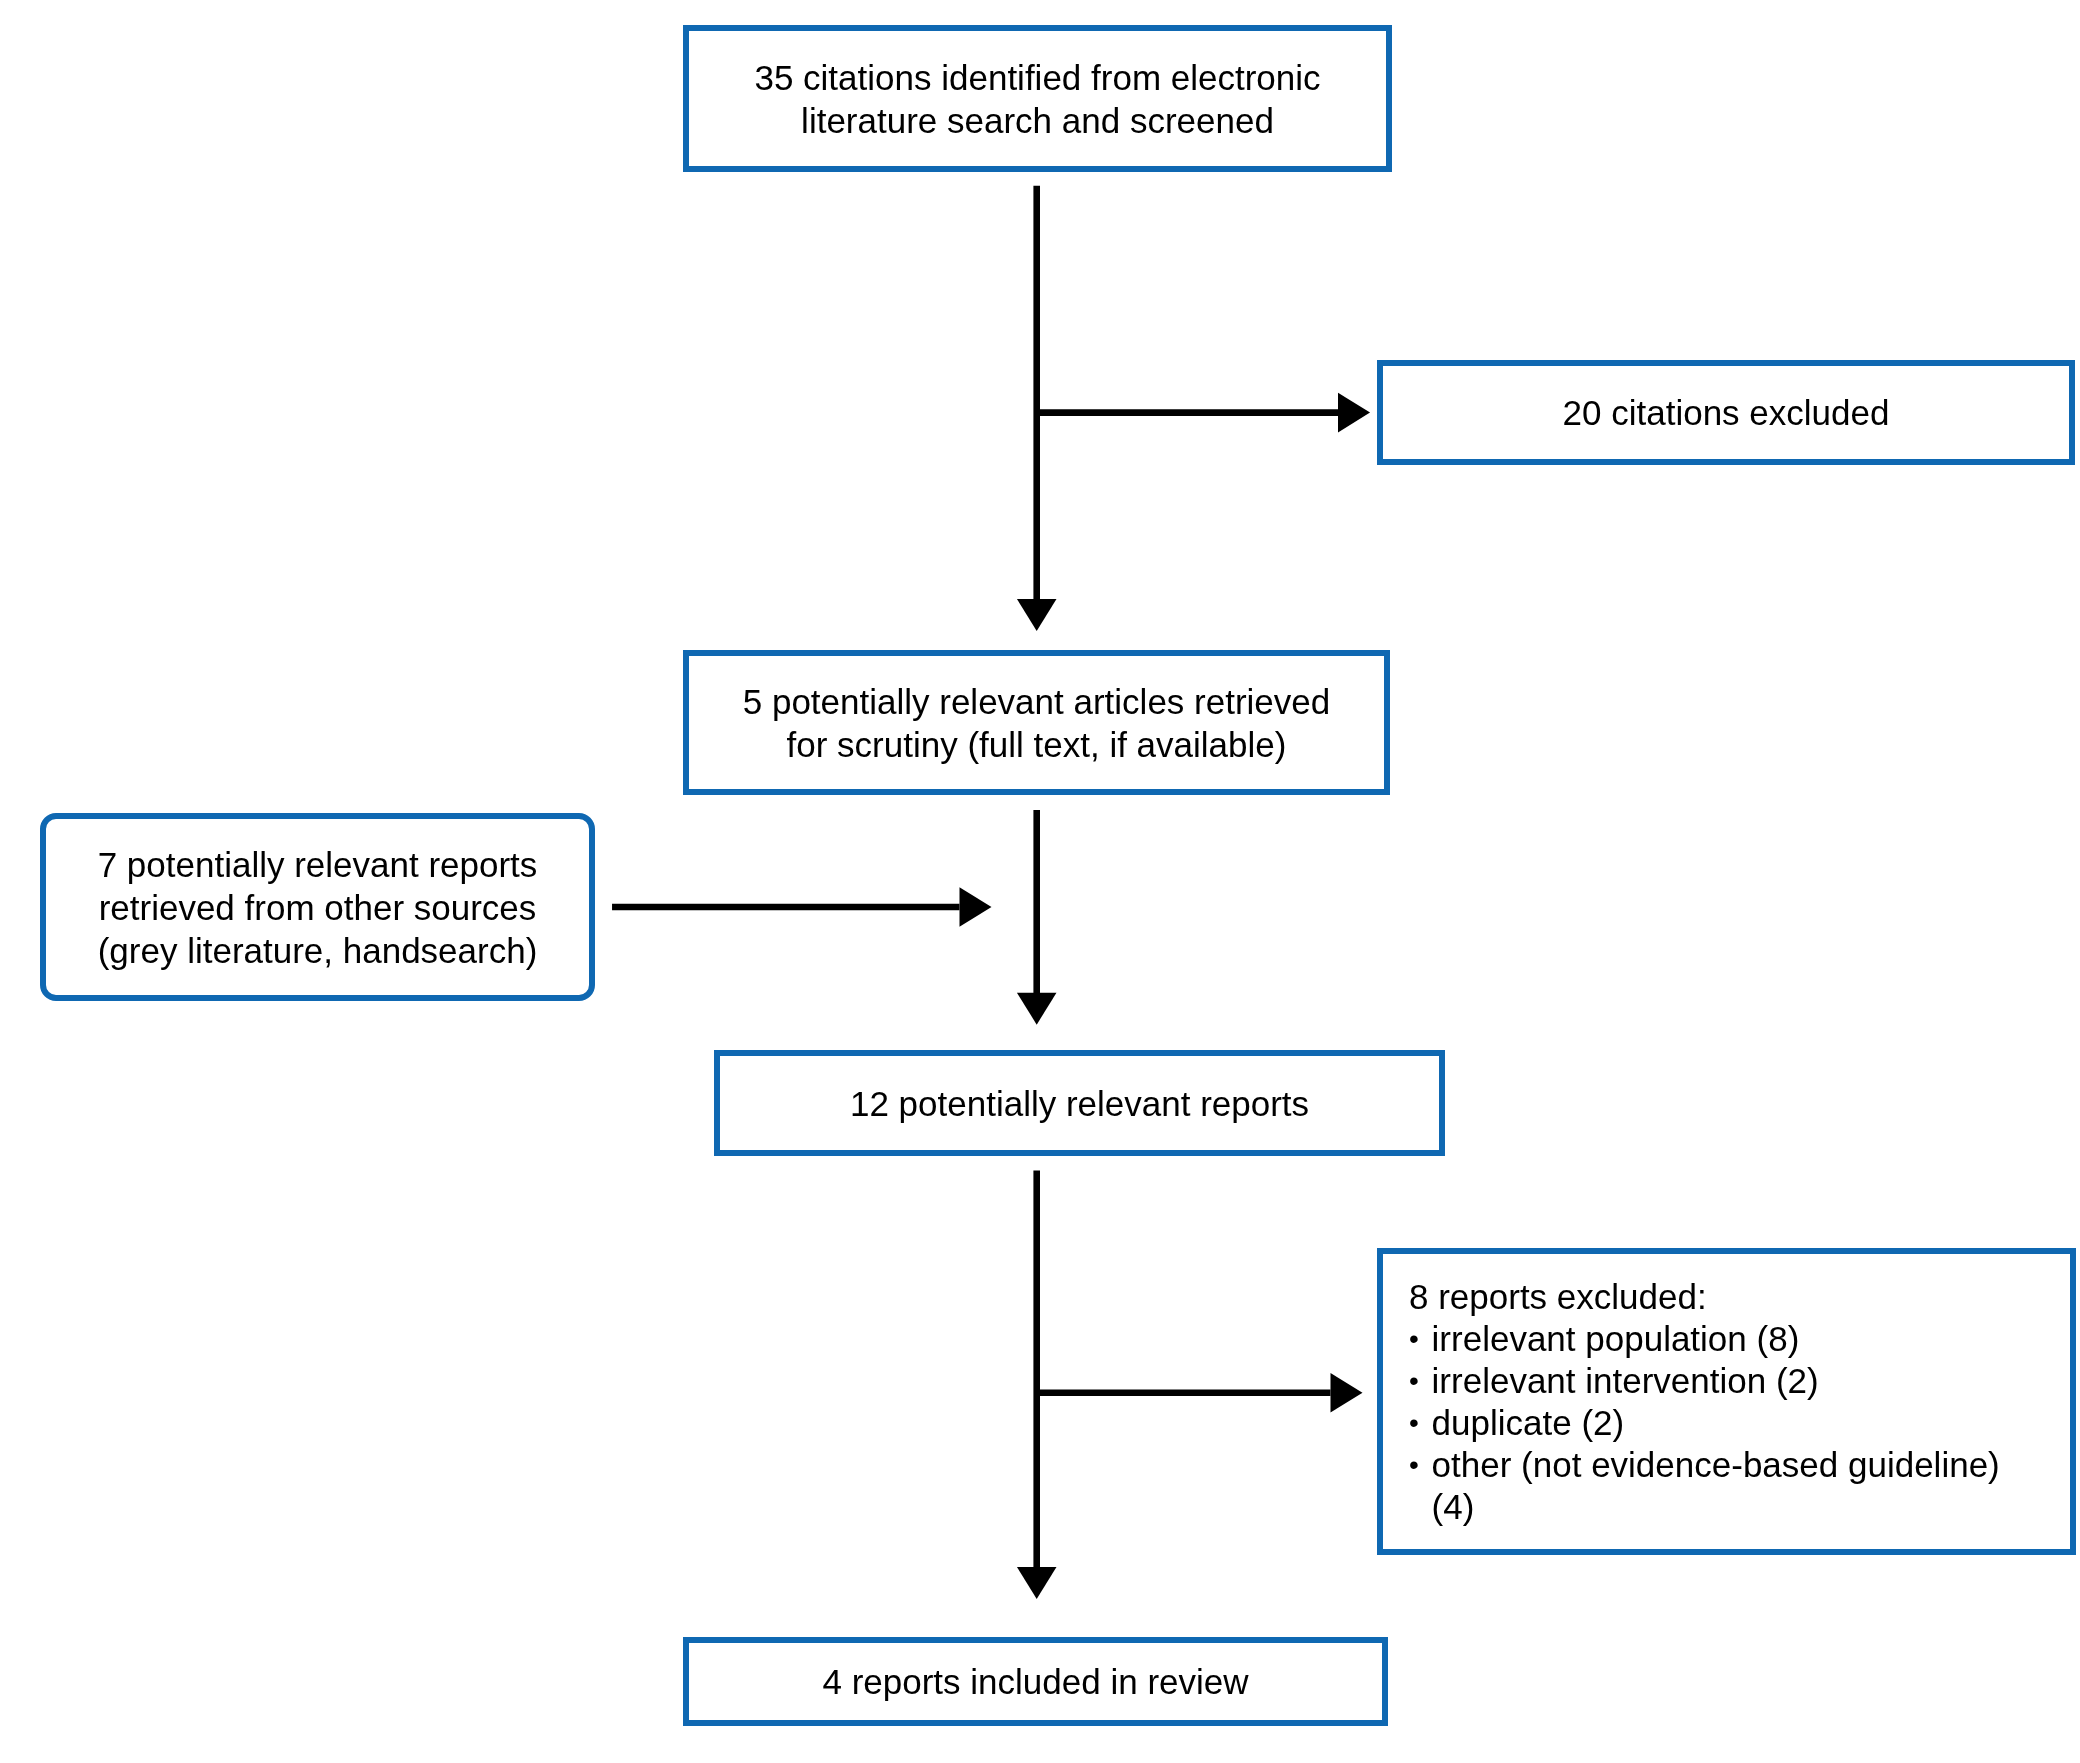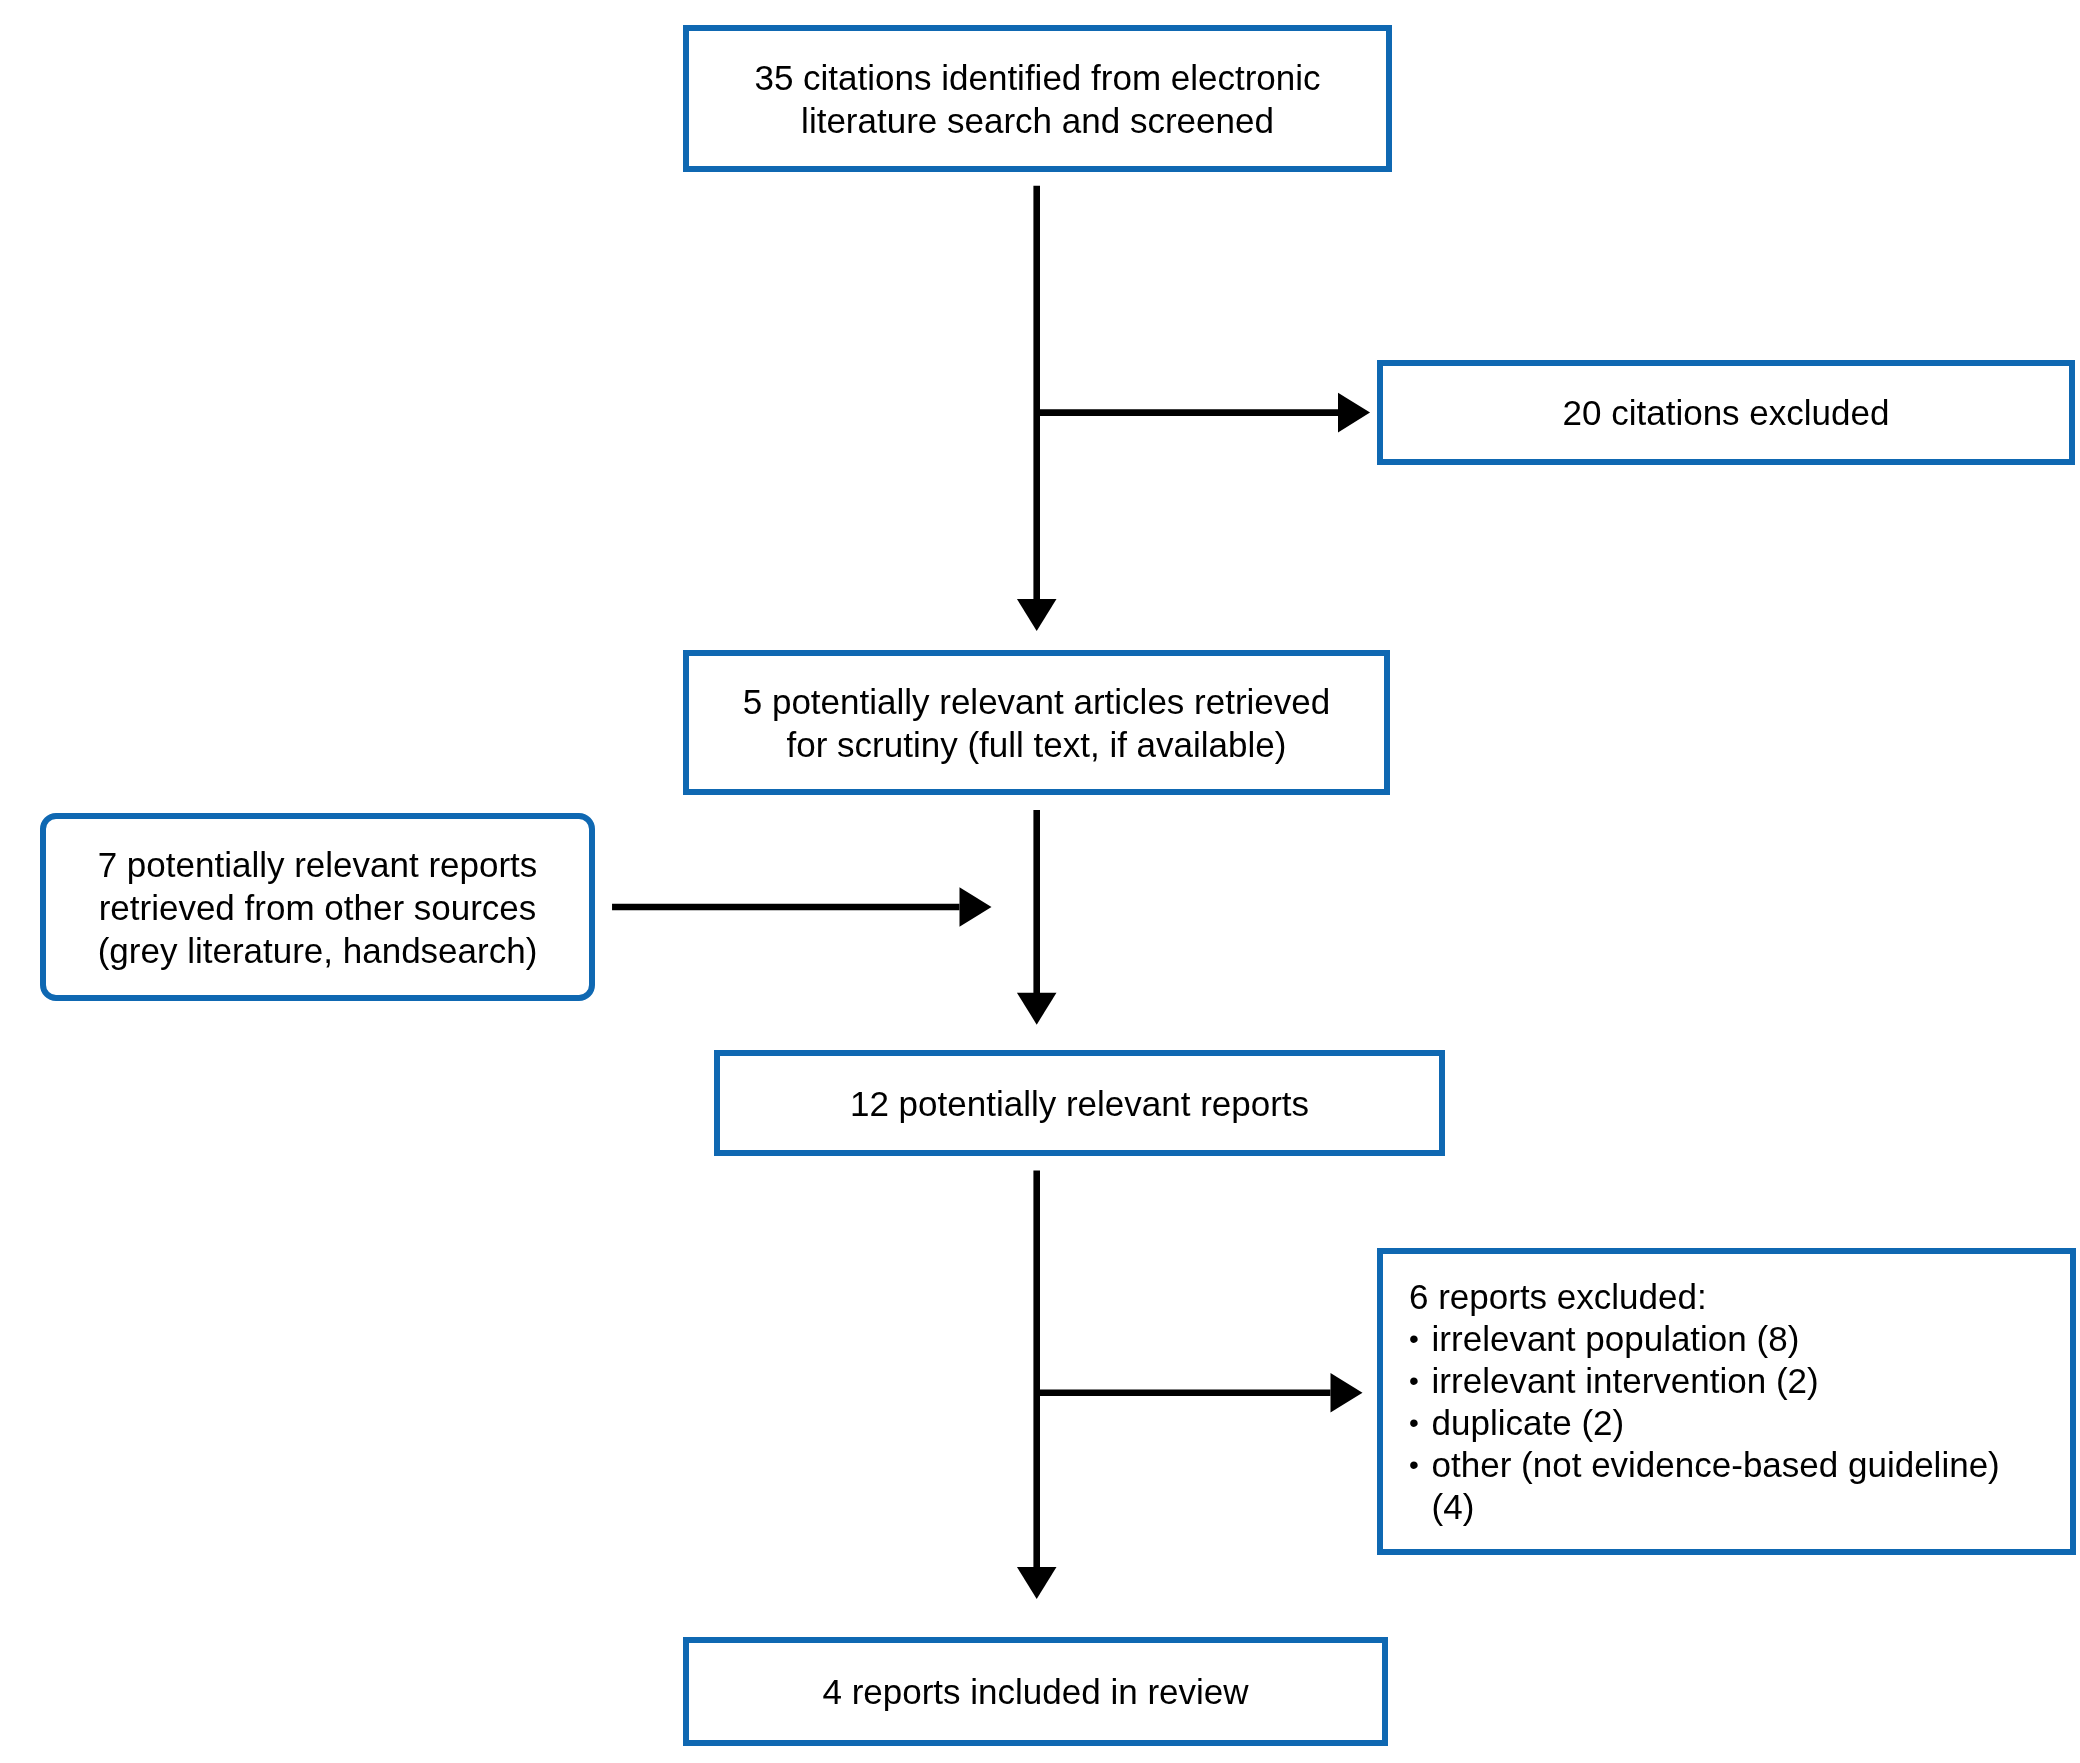--- a/index.html
+++ b/index.html
@@ -68,37 +68,37 @@
 
   <div class="box center" style="left:1377px;top:360px;width:698px;height:105px;">20 citations excluded</div>
 
   <div class="box center" style="left:683px;top:650px;width:707px;height:145px;">5 potentially relevant articles retrieved<br>for scrutiny (full text, if available)</div>
 
   <div class="box center" style="left:40px;top:813px;width:555px;height:188px;border-radius:16px;">7 potentially relevant reports<br>retrieved from other sources<br>(grey literature, handsearch)</div>
 
   <div class="box center" style="left:714px;top:1050px;width:731px;height:106px;">12 potentially relevant reports</div>
 
   <div class="box list" style="left:1377px;top:1248px;width:699px;height:307px;">
-    <div>6 reports excluded:</div>
+    <div>8 reports excluded:</div>
     <ul>
       <li>
         <span class="bullet">•</span>
         <span>irrelevant population (8)</span>
       </li>
       <li>
         <span class="bullet">•</span>
         <span>irrelevant intervention (2)</span>
       </li>
       <li>
         <span class="bullet">•</span>
         <span>duplicate (2)</span>
       </li>
       <li>
         <span class="bullet">•</span>
         <span>other (not evidence-based guideline)<br>(4)</span>
       </li>
     </ul>
   </div>
 
-  <div class="box center" style="left:683px;top:1637px;width:705px;height:109px;">4 reports included in review</div>
+  <div class="box center" style="left:683px;top:1637px;width:705px;height:89px;">4 reports included in review</div>
 
 </div>
 
 
 </body></html>

